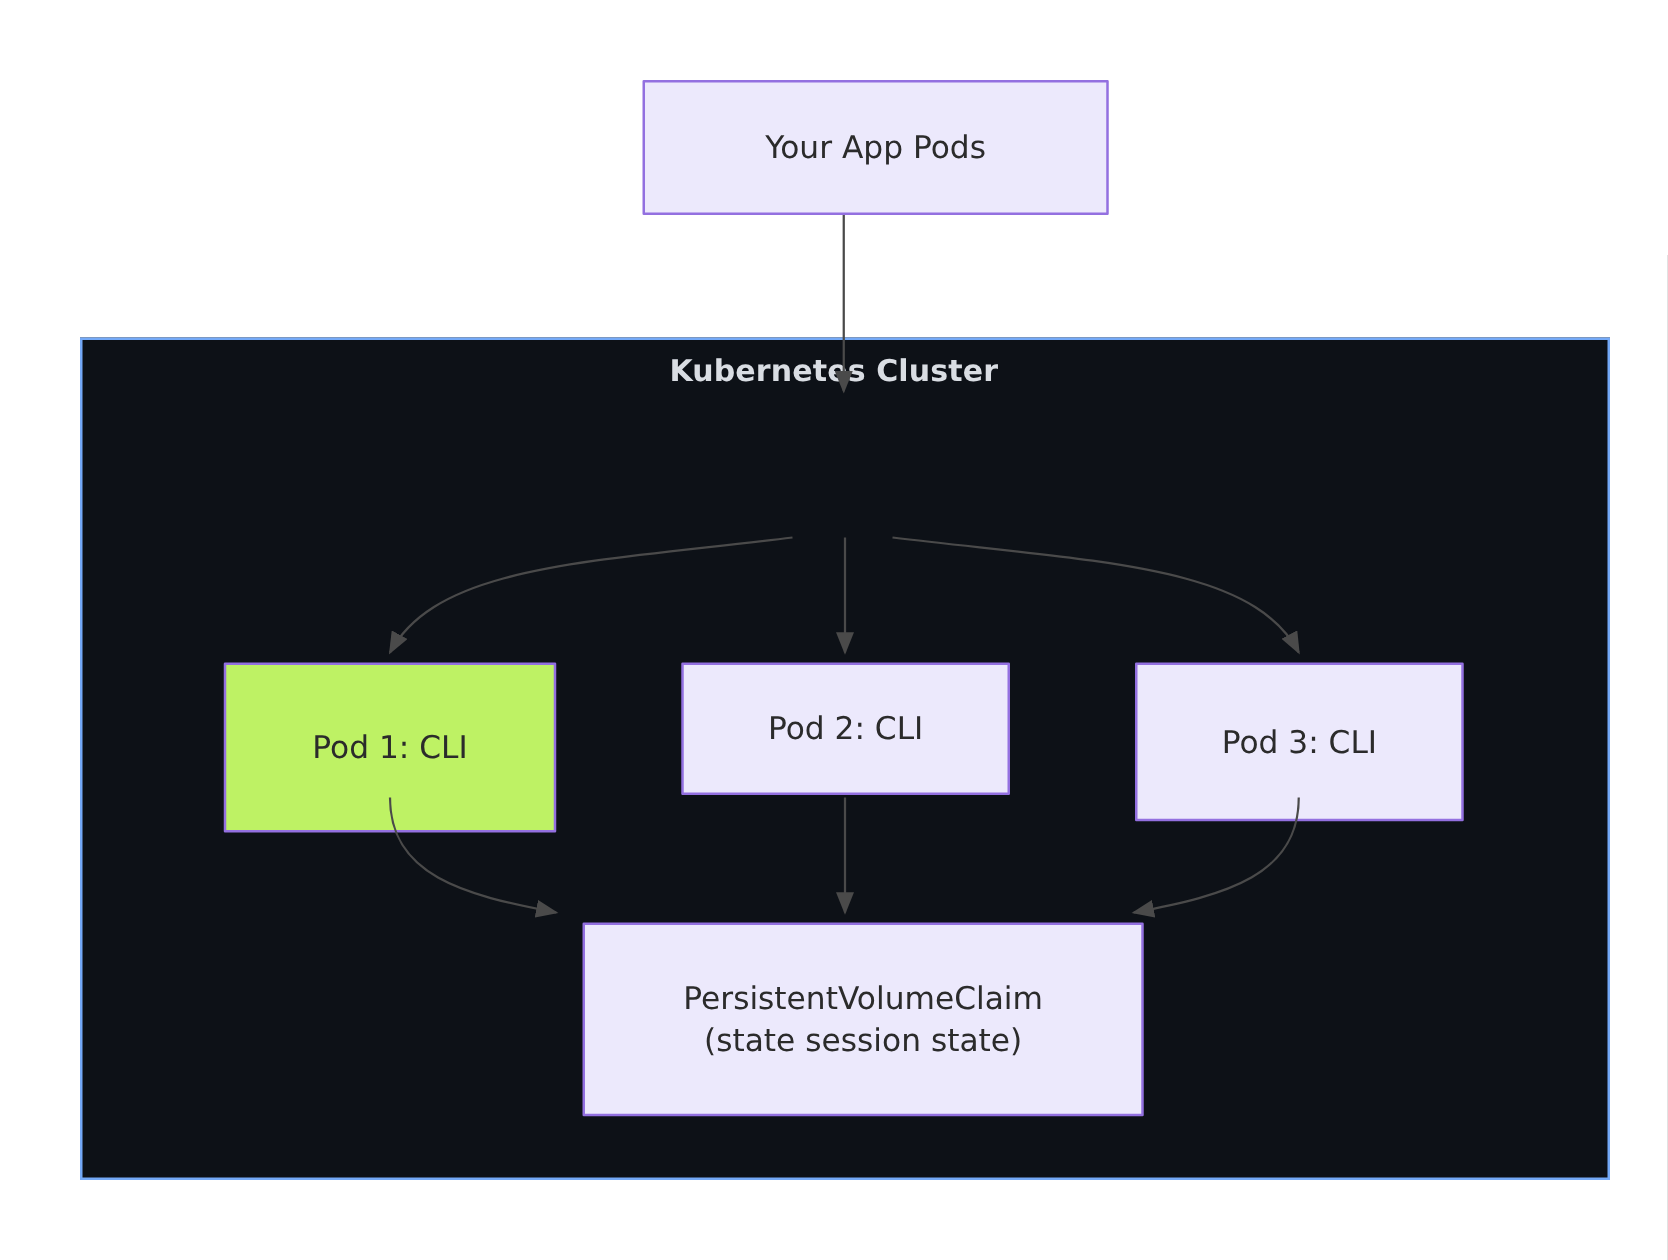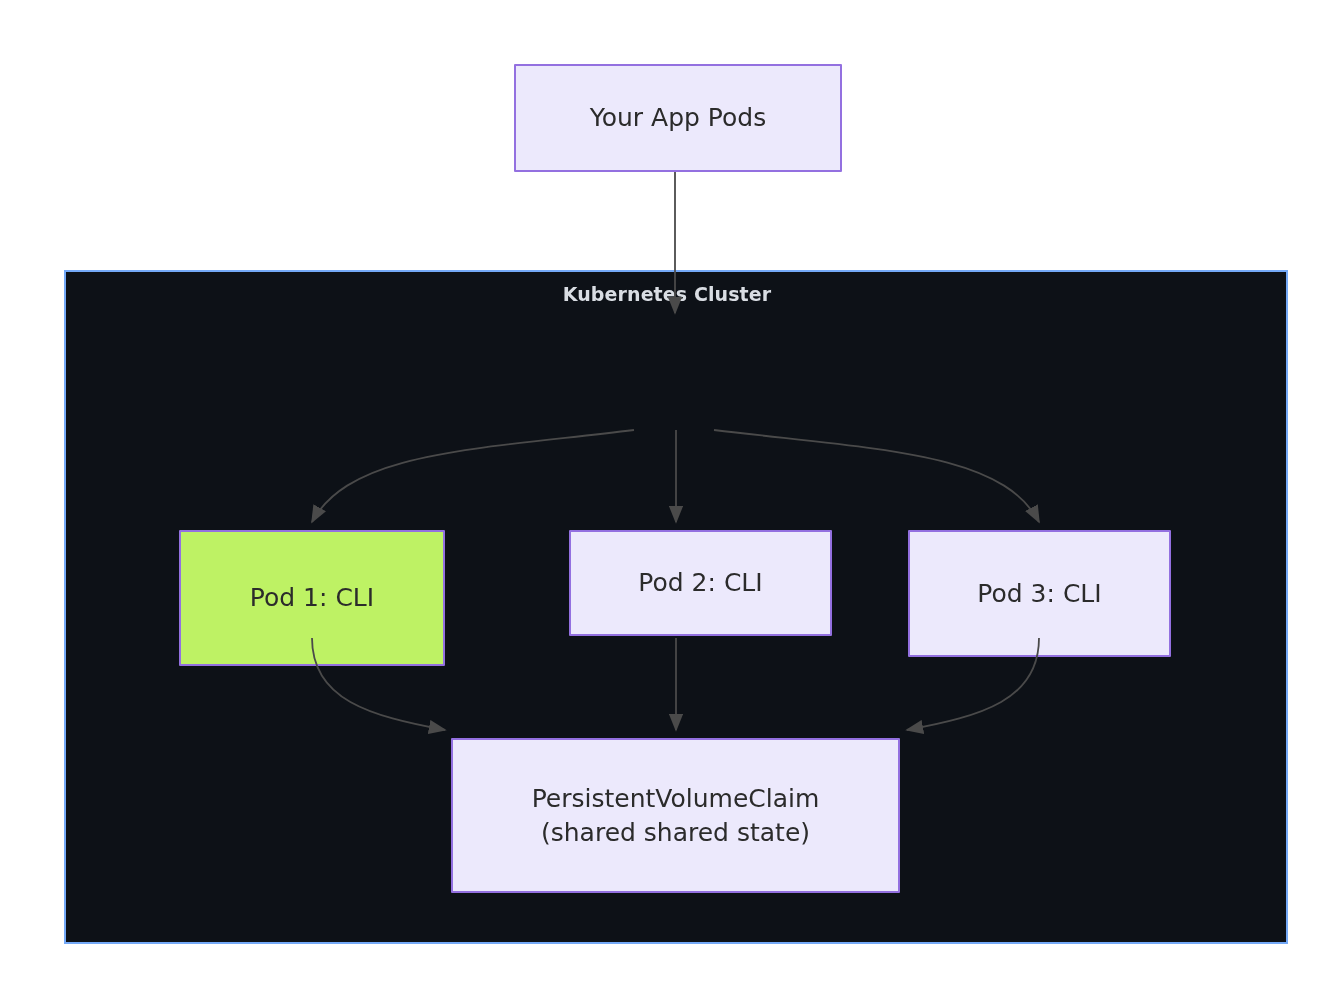--- a/index.html
+++ b/index.html
@@ -32,21 +32,21 @@
     position: absolute;
     background: #0d1117;
     border: 2px solid #74a9f7;
     box-sizing: border-box;
   }
   .cluster-title {
     position: absolute;
     width: 100%;
     text-align: center;
     color: #d9dde3;
-    font-size: 19px;
+    font-size: 24px;
     font-weight: 600;
     letter-spacing: 0.1px;
     white-space: nowrap;
   }
   .node-box {
     position: absolute;
     background: #ece9fc;
     border: 2px solid #9370e0;
     box-sizing: border-box;
     display: flex;
@@ -61,43 +61,43 @@
   }
   .node-box .line2 {
     display: block;
   }
 </style>
 </head>
 <body style="background: rgb(255, 255, 255);">
 
 <div id="diagram-root">
 
-  <div class="node-box" id="node-app-pods" style="left: 514px; top: 64px; width: 328px; height: 108px; background: rgb(236, 233, 252); border-color: rgb(147, 112, 224); color: rgb(43, 43, 43); align-items: center;">
+  <div class="node-box" id="node-app-pods" style="left: 514px; top: 64px; width: 373px; height: 108px; background: rgb(236, 233, 252); border-color: rgb(147, 112, 224); color: rgb(43, 43, 43); align-items: center;">
     <span>Your App Pods</span>
   </div>
 
   <div class="cluster-box" id="cluster-kubernetes" style="left: 64px; top: 270px; width: 1224px; height: 674px; background: rgb(13, 17, 23); border-color: rgb(116, 169, 247);"></div>
   <div class="cluster-title" id="cluster-title" style="left: 0px; top: 283px; width: 1334px; color: rgb(217, 221, 227);">Kubernetes Cluster</div>
 
 
   <div class="node-box" id="node-pod-1" style="left: 179px; top: 530px; width: 266px; height: 136px; background: #bef264; border-color: rgb(147, 112, 224); color: rgb(43, 43, 43);">
     <span>Pod 1: CLI</span>
   </div>
 
-  <div class="node-box" id="node-pod-2" style="left: 545px; top: 530px; width: 263px; height: 106px; background: rgb(236, 233, 252); border-color: rgb(147, 112, 224); color: rgb(43, 43, 43); margin-left: 24px;">
+  <div class="node-box" id="node-pod-2" style="left: 545px; top: 530px; width: 263px; height: 106px; background: rgb(236, 233, 252); border-color: rgb(147, 112, 224); color: rgb(43, 43, 43);">
     <span>Pod 2: CLI</span>
   </div>
 
   <div class="node-box" id="node-pod-3" style="left: 908px; top: 530px; width: 263px; height: 127px; background: rgb(236, 233, 252); border-color: rgb(147, 112, 224); color: rgb(43, 43, 43);">
     <span>Pod 3: CLI</span>
   </div>
 
-  <div class="node-box" id="node-pvc" style="left: 451px; top: 738px; width: 449px; height: 155px; background: rgb(236, 233, 252); border-color: rgb(147, 112, 224); color: rgb(43, 43, 43);">
+  <div class="node-box" id="node-pvc" style="left: 466px; top: 738px; width: 449px; height: 155px; background: rgb(236, 233, 252); border-color: rgb(147, 112, 224); color: rgb(43, 43, 43);">
     <span class="line1">PersistentVolumeClaim</span>
-    <span class="line2">(shared shared state)</span>
+    <span class="line2">(state session state)</span>
   </div>
 
   <svg id="edge-layer" viewBox="0 0 1334 1008" xmlns="http://www.w3.org/2000/svg">
     <defs>
       <marker id="arrowhead" markerWidth="10" markerHeight="8" refX="9" refY="4" orient="auto" markerUnits="strokeWidth">
         <path d="M 0 0 L 10 4 L 0 8 z" fill="#4a4a4a"></path>
       </marker>
     </defs>
     <g id="edge-paths">
         <path d="M 675,172 L 675,313" fill="none" stroke="#4a4a4a" stroke-width="1.8" marker-end="url(#arrowhead)"></path>

